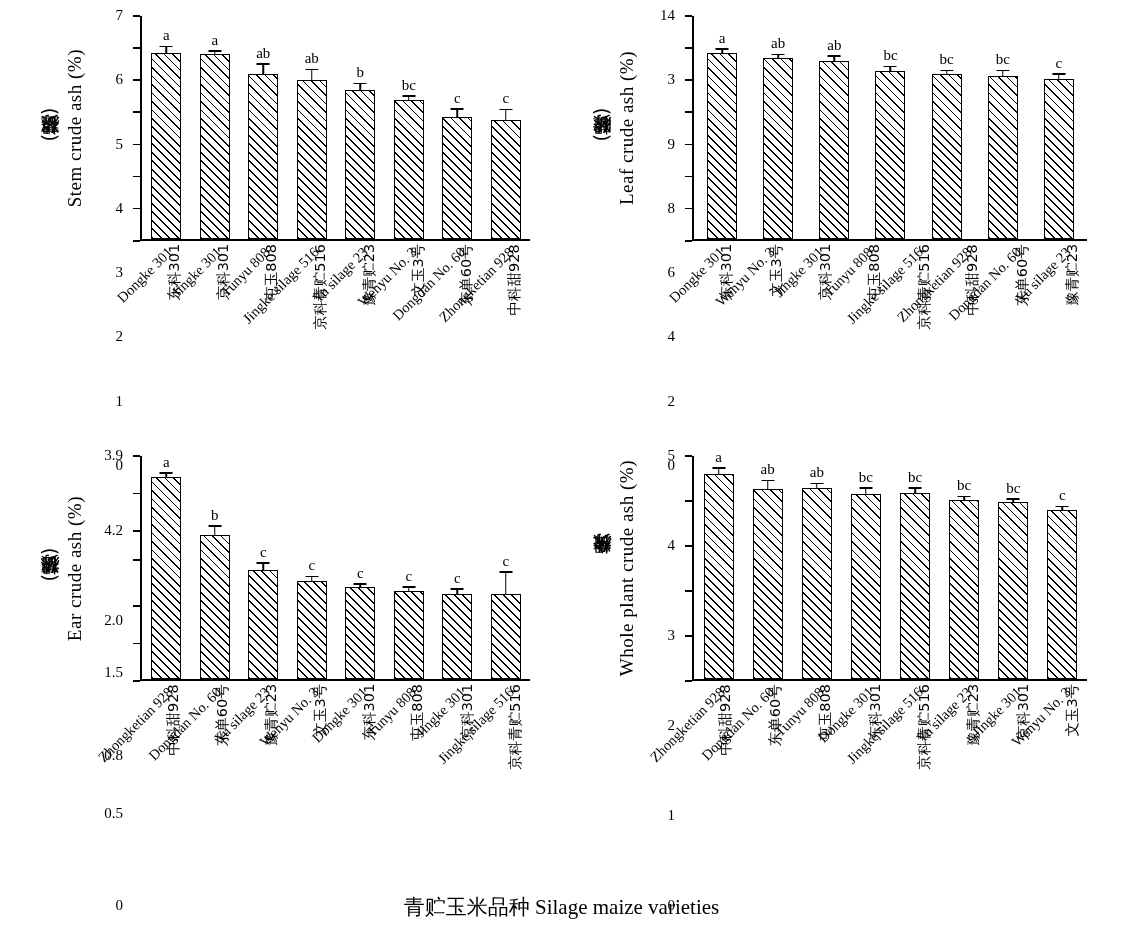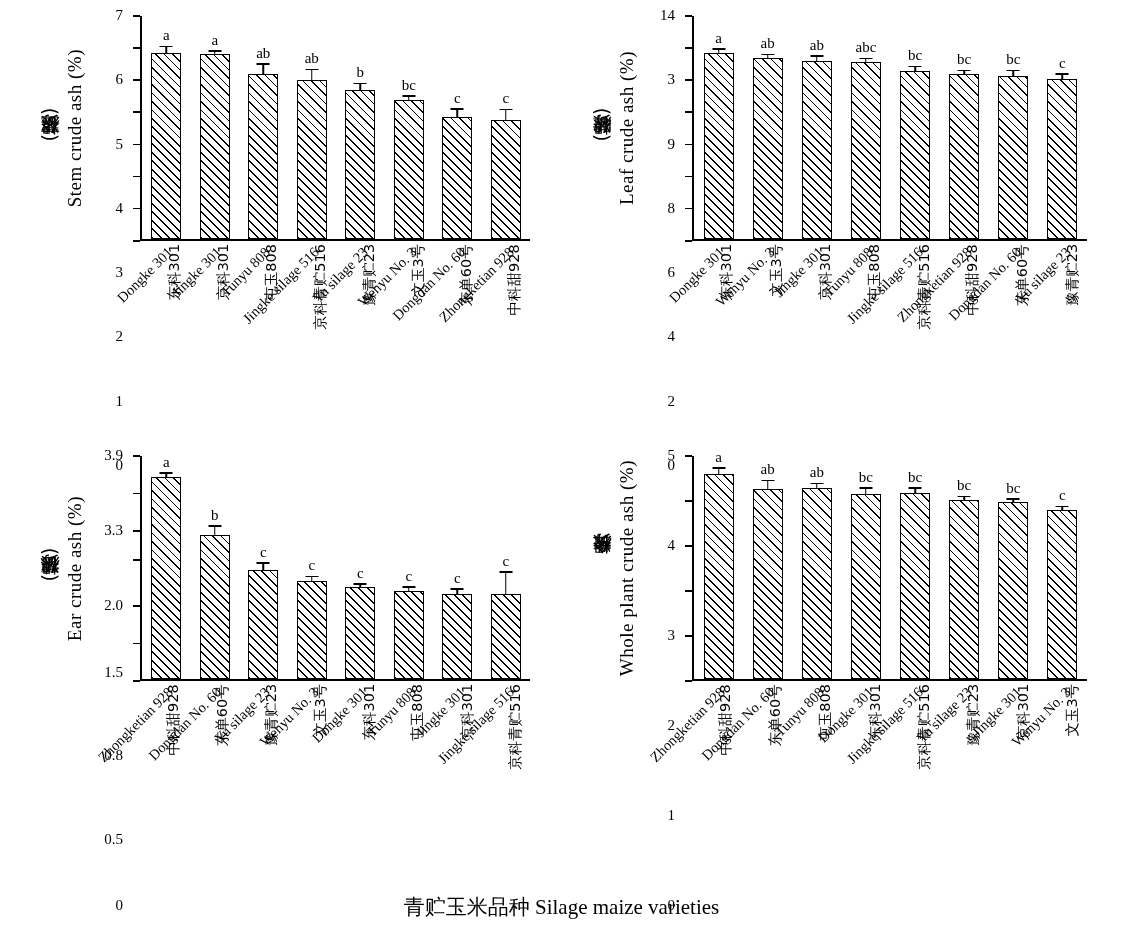--- a/index.html
+++ b/index.html
@@ -309,26 +309,20 @@
             <div class="errcap" style="bottom: 183.696px;"></div>
             <div class="siglabel" style="bottom: 186.696px;">ab</div>
           </div>
           <div class="barslot">
             <div class="bar" style="height: 178.393px;"></div>
             <div class="errbar" style="bottom: 178.393px; height: 4.01786px;"></div>
             <div class="errcap" style="bottom: 182.411px;"></div>
             <div class="siglabel" style="bottom: 185.411px;">ab</div>
           </div>
           <div class="barslot">
-            <div class="bar" style="height: 176.786px;"></div>
-            <div class="errbar" style="bottom: 176.786px; height: 3.21429px;"></div>
-            <div class="errcap" style="bottom: 180px;"></div>
-            <div class="siglabel" style="bottom: 183px;">abc</div>
-          </div>
-          <div class="barslot">
             <div class="bar" style="height: 167.946px;"></div>
             <div class="errbar" style="bottom: 167.946px; height: 4.01786px;"></div>
             <div class="errcap" style="bottom: 171.964px;"></div>
             <div class="siglabel" style="bottom: 174.964px;">bc</div>
           </div>
           <div class="barslot">
             <div class="bar" style="height: 164.732px;"></div>
             <div class="errbar" style="bottom: 164.732px; height: 3.21429px;"></div>
             <div class="errcap" style="bottom: 167.946px;"></div>
             <div class="siglabel" style="bottom: 170.946px;">bc</div>
@@ -381,33 +375,33 @@
       <span>Ear crude ash (%)</span>
     </div>
     <div class="plot-area">
       <div class="axis-line y-axis"></div>
       <div class="axis-line x-axis"></div>
       <div class="tickwrap">
           <div class="tick" style="top: 224px;">
             <div class="tick-label" style="top: 225px;">0</div>
           </div>
           <div class="tick" style="top: 186.5px;">
-            <div class="tick-label" style="top: 196px;">0.5</div>
+            <div class="tick-label" style="top: 170px;">0.5</div>
           </div>
           <div class="tick" style="top: 149px;">
             <div class="tick-label" style="top: 150px;">0.8</div>
           </div>
           <div class="tick" style="top: 103px;">
             <div class="tick-label" style="top: 112.5px;">1.5</div>
           </div>
           <div class="tick" style="top: 74px;">
-            <div class="tick-label" style="top: 75px;">2.0</div>
+            <div class="tick-label" style="top: 90px;">2.0</div>
           </div>
           <div class="tick" style="top: 36.5px;">
-            <div class="tick-label" style="top: 37.5px;">3.3</div>
+            <div class="tick-label" style="top: 37.5px;">4.2</div>
           </div>
           <div class="tick" style="top: -1px;">
             <div class="tick-label" style="top: 0px;">3.9</div>
           </div>
         </div>
       <div class="bars">
           <div class="barslot">
             <div class="bar" style="height: 201.75px;"></div>
             <div class="errbar" style="bottom: 201.75px; height: 3.75px;"></div>
             <div class="errcap" style="bottom: 205.5px;"></div>

